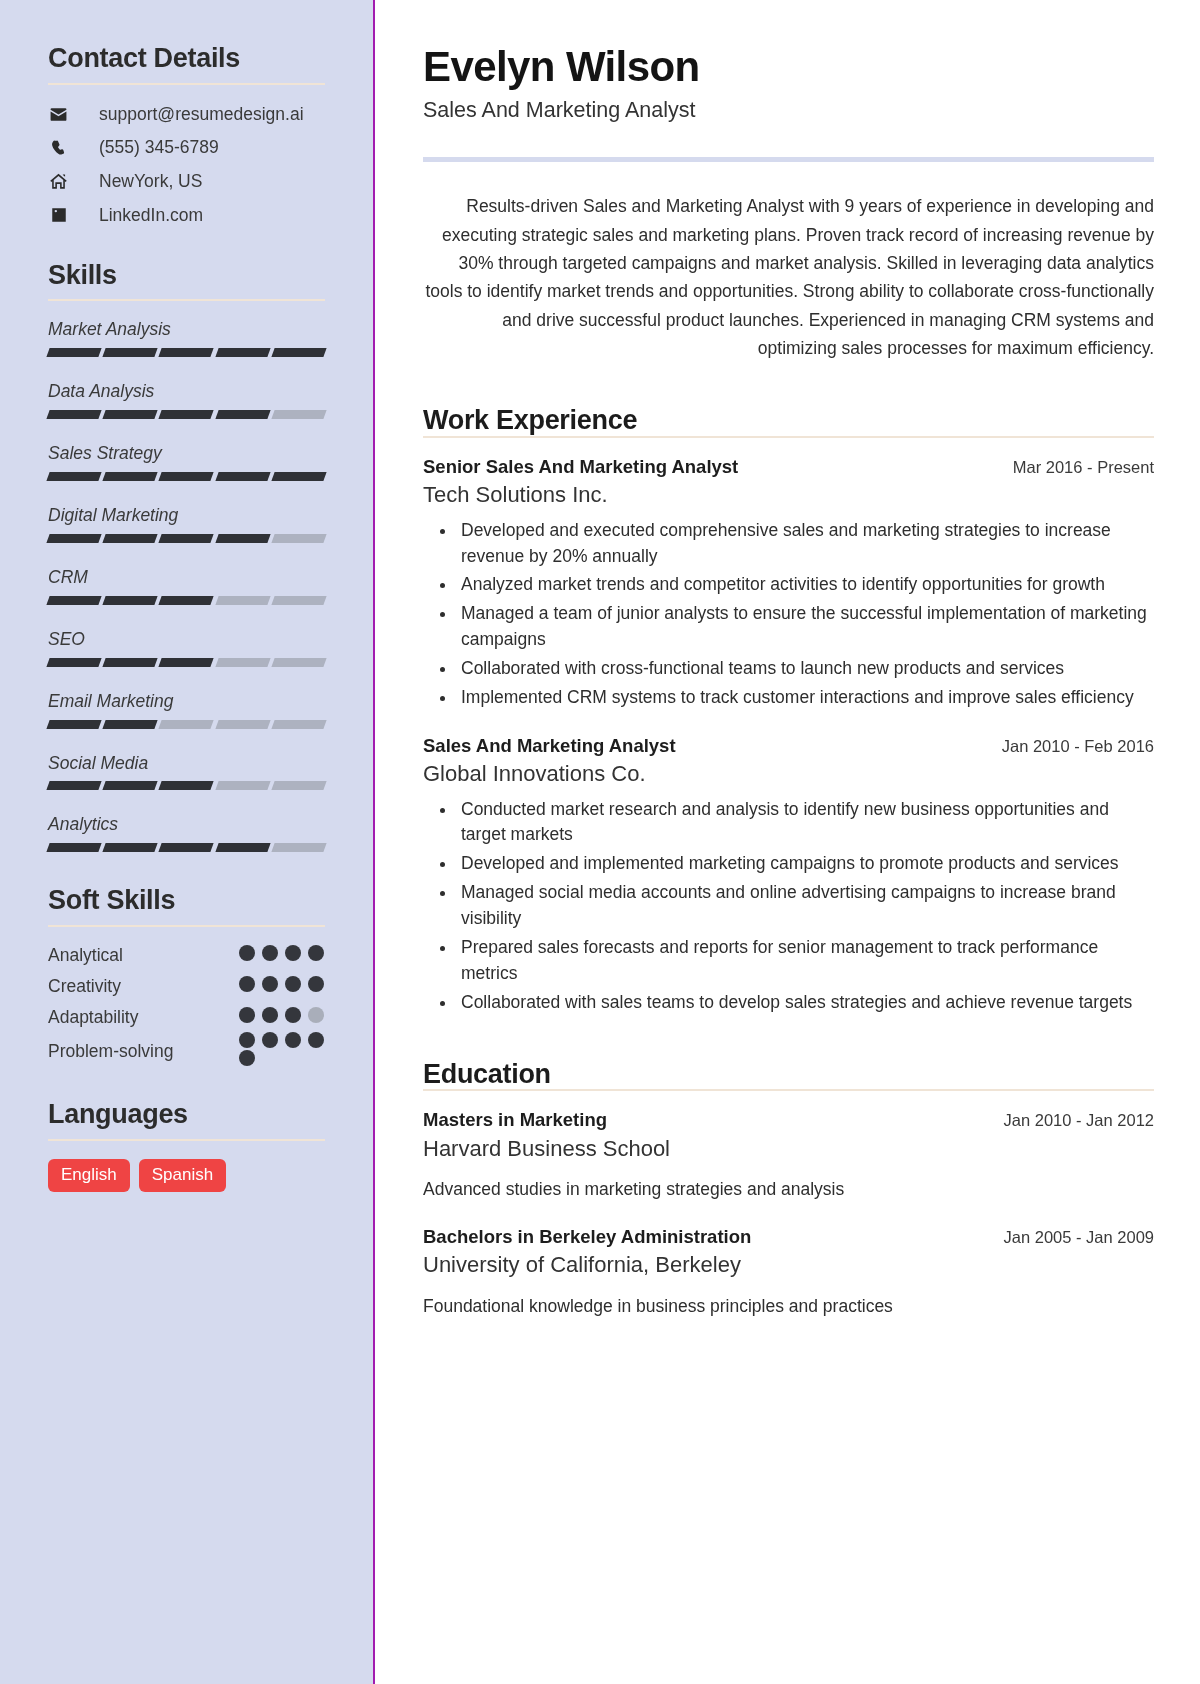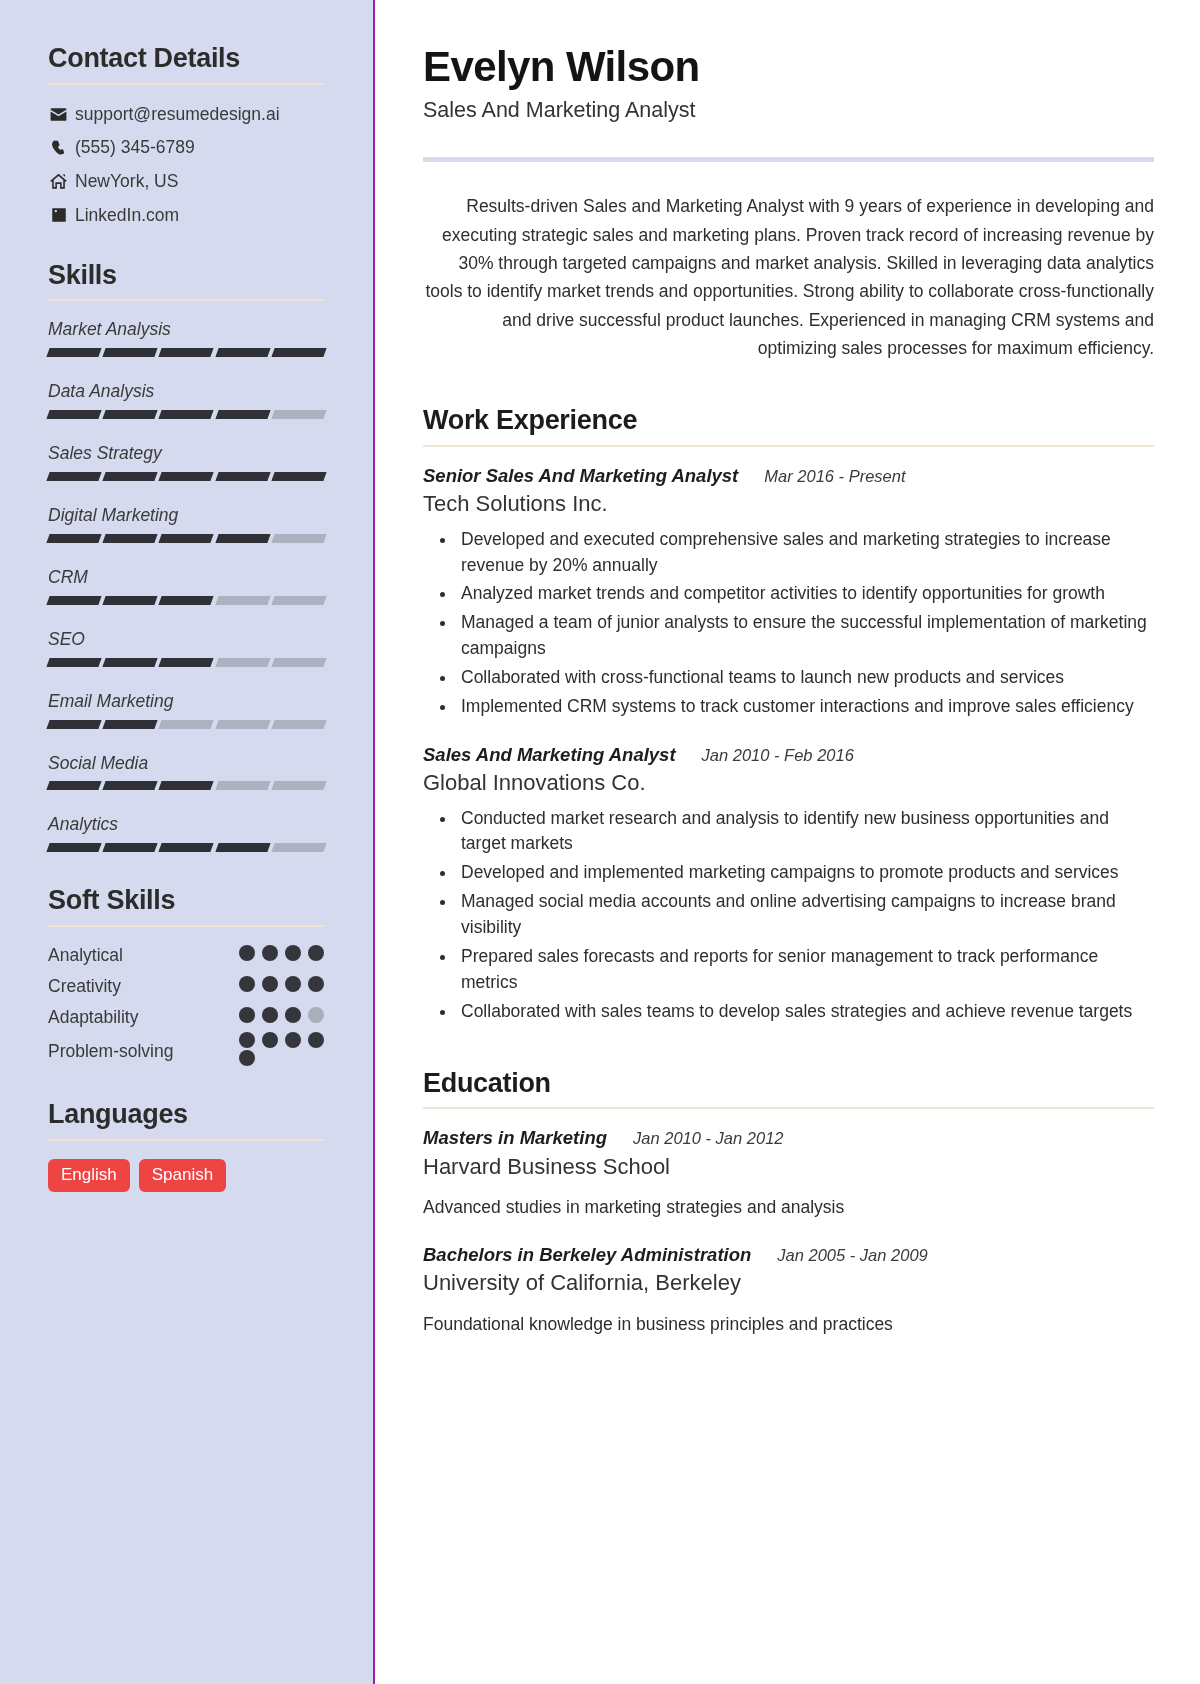--- a/index.html
+++ b/index.html
@@ -45,21 +45,21 @@
     height: 2px;
     background: #f0e4d6;
     margin-bottom: 18px;
   }
 
   
   .contact-list { margin-top: 2px; }
   .contact-row {
     display: flex;
     align-items: center;
-    gap: 6px;
+    gap: 30px;
     margin-bottom: 11px;
     font-size: 17.5px;
     color: #3a3a3a;
     line-height: 1.3;
   }
   .contact-ico {
     width: 21px;
     min-width: 21px;
     display: flex;
     align-items: center;
@@ -168,35 +168,34 @@
     color: #2e2e2e;
     text-align: right;
   }
 
   .sec-title {
     font-size: 27px;
     font-weight: bold;
     color: #1c1c1c;
     letter-spacing: -0.3px;
     margin-top: 44px;
-    padding-bottom: 9px;
     line-height: 1.1;
   }
   .sec-rule {
     height: 2px;
     background: #f0e4d6;
     margin-bottom: 17px;
   }
 
   .entry { margin-bottom: 23px; }
   .entry-top {
     display: flex;
+    justify-content: space-between;
     align-items: baseline;
     gap: 26px;
-    font-style: italic;
   }
   .entry-title {
     font-size: 18.5px;
     font-weight: bold;
     color: #1d1d1d;
     line-height: 1.25;
   }
   .entry-date {
     font-size: 16.5px;
     color: #3a3a3a;

